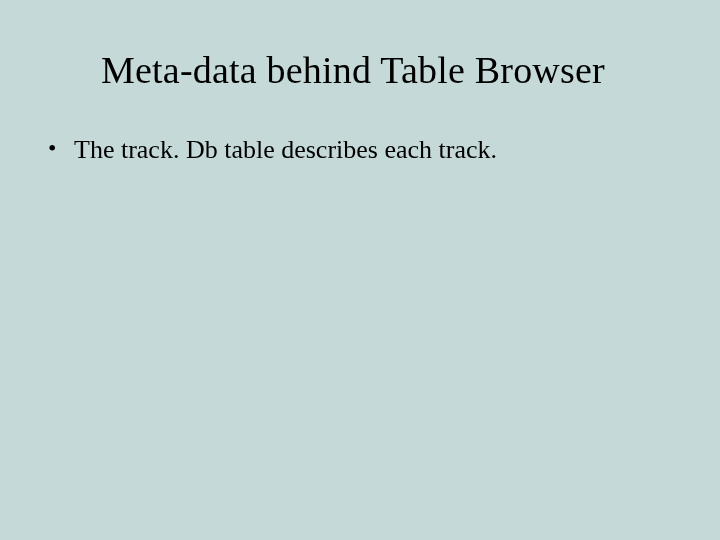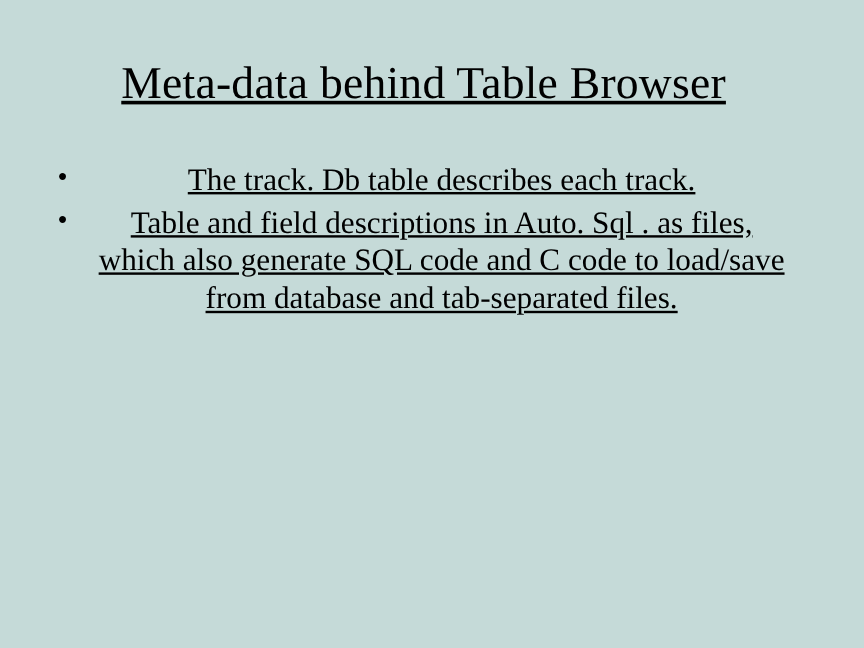--- a/index.html
+++ b/index.html
@@ -6,51 +6,48 @@
   body {
     width: 720px;
     height: 540px;
     background: #c5dad8;
     font-family: "Times New Roman", Times, serif;
     color: #000;
     overflow: hidden;
   }
   .slide {
     padding: 48px 58px 0 44px;
-    text-decoration: underline;
   }
   .title {
     font-size: 38px;
     font-weight: normal;
     text-align: center;
     margin-bottom: 42px;
     letter-spacing: 0.2px;
   }
   ul.bullets {
     list-style: none;
     padding-left: 0;
   }
   ul.bullets li {
     font-size: 26px;
     line-height: 1.22;
     margin-bottom: 4px;
     padding-left: 30px;
     position: relative;
-    text-align: center;
   }
   ul.bullets li::before {
     content: "•";
     position: absolute;
     left: 4px;
     top: 0;
     font-size: 24px;
   }
 </style>
 </head>
 <body>
 
 <div class="slide">
   <h1 class="title">Meta-data behind Table Browser</h1>
   <ul class="bullets">
     <li>The track. Db table describes each track.</li>
-    <li>Table and field descriptions in Auto. Sql . as files,  which also generate SQL code and C code to load/save from database and tab-separated files.</li>
   </ul>
 </div>
 
 </body></html>

